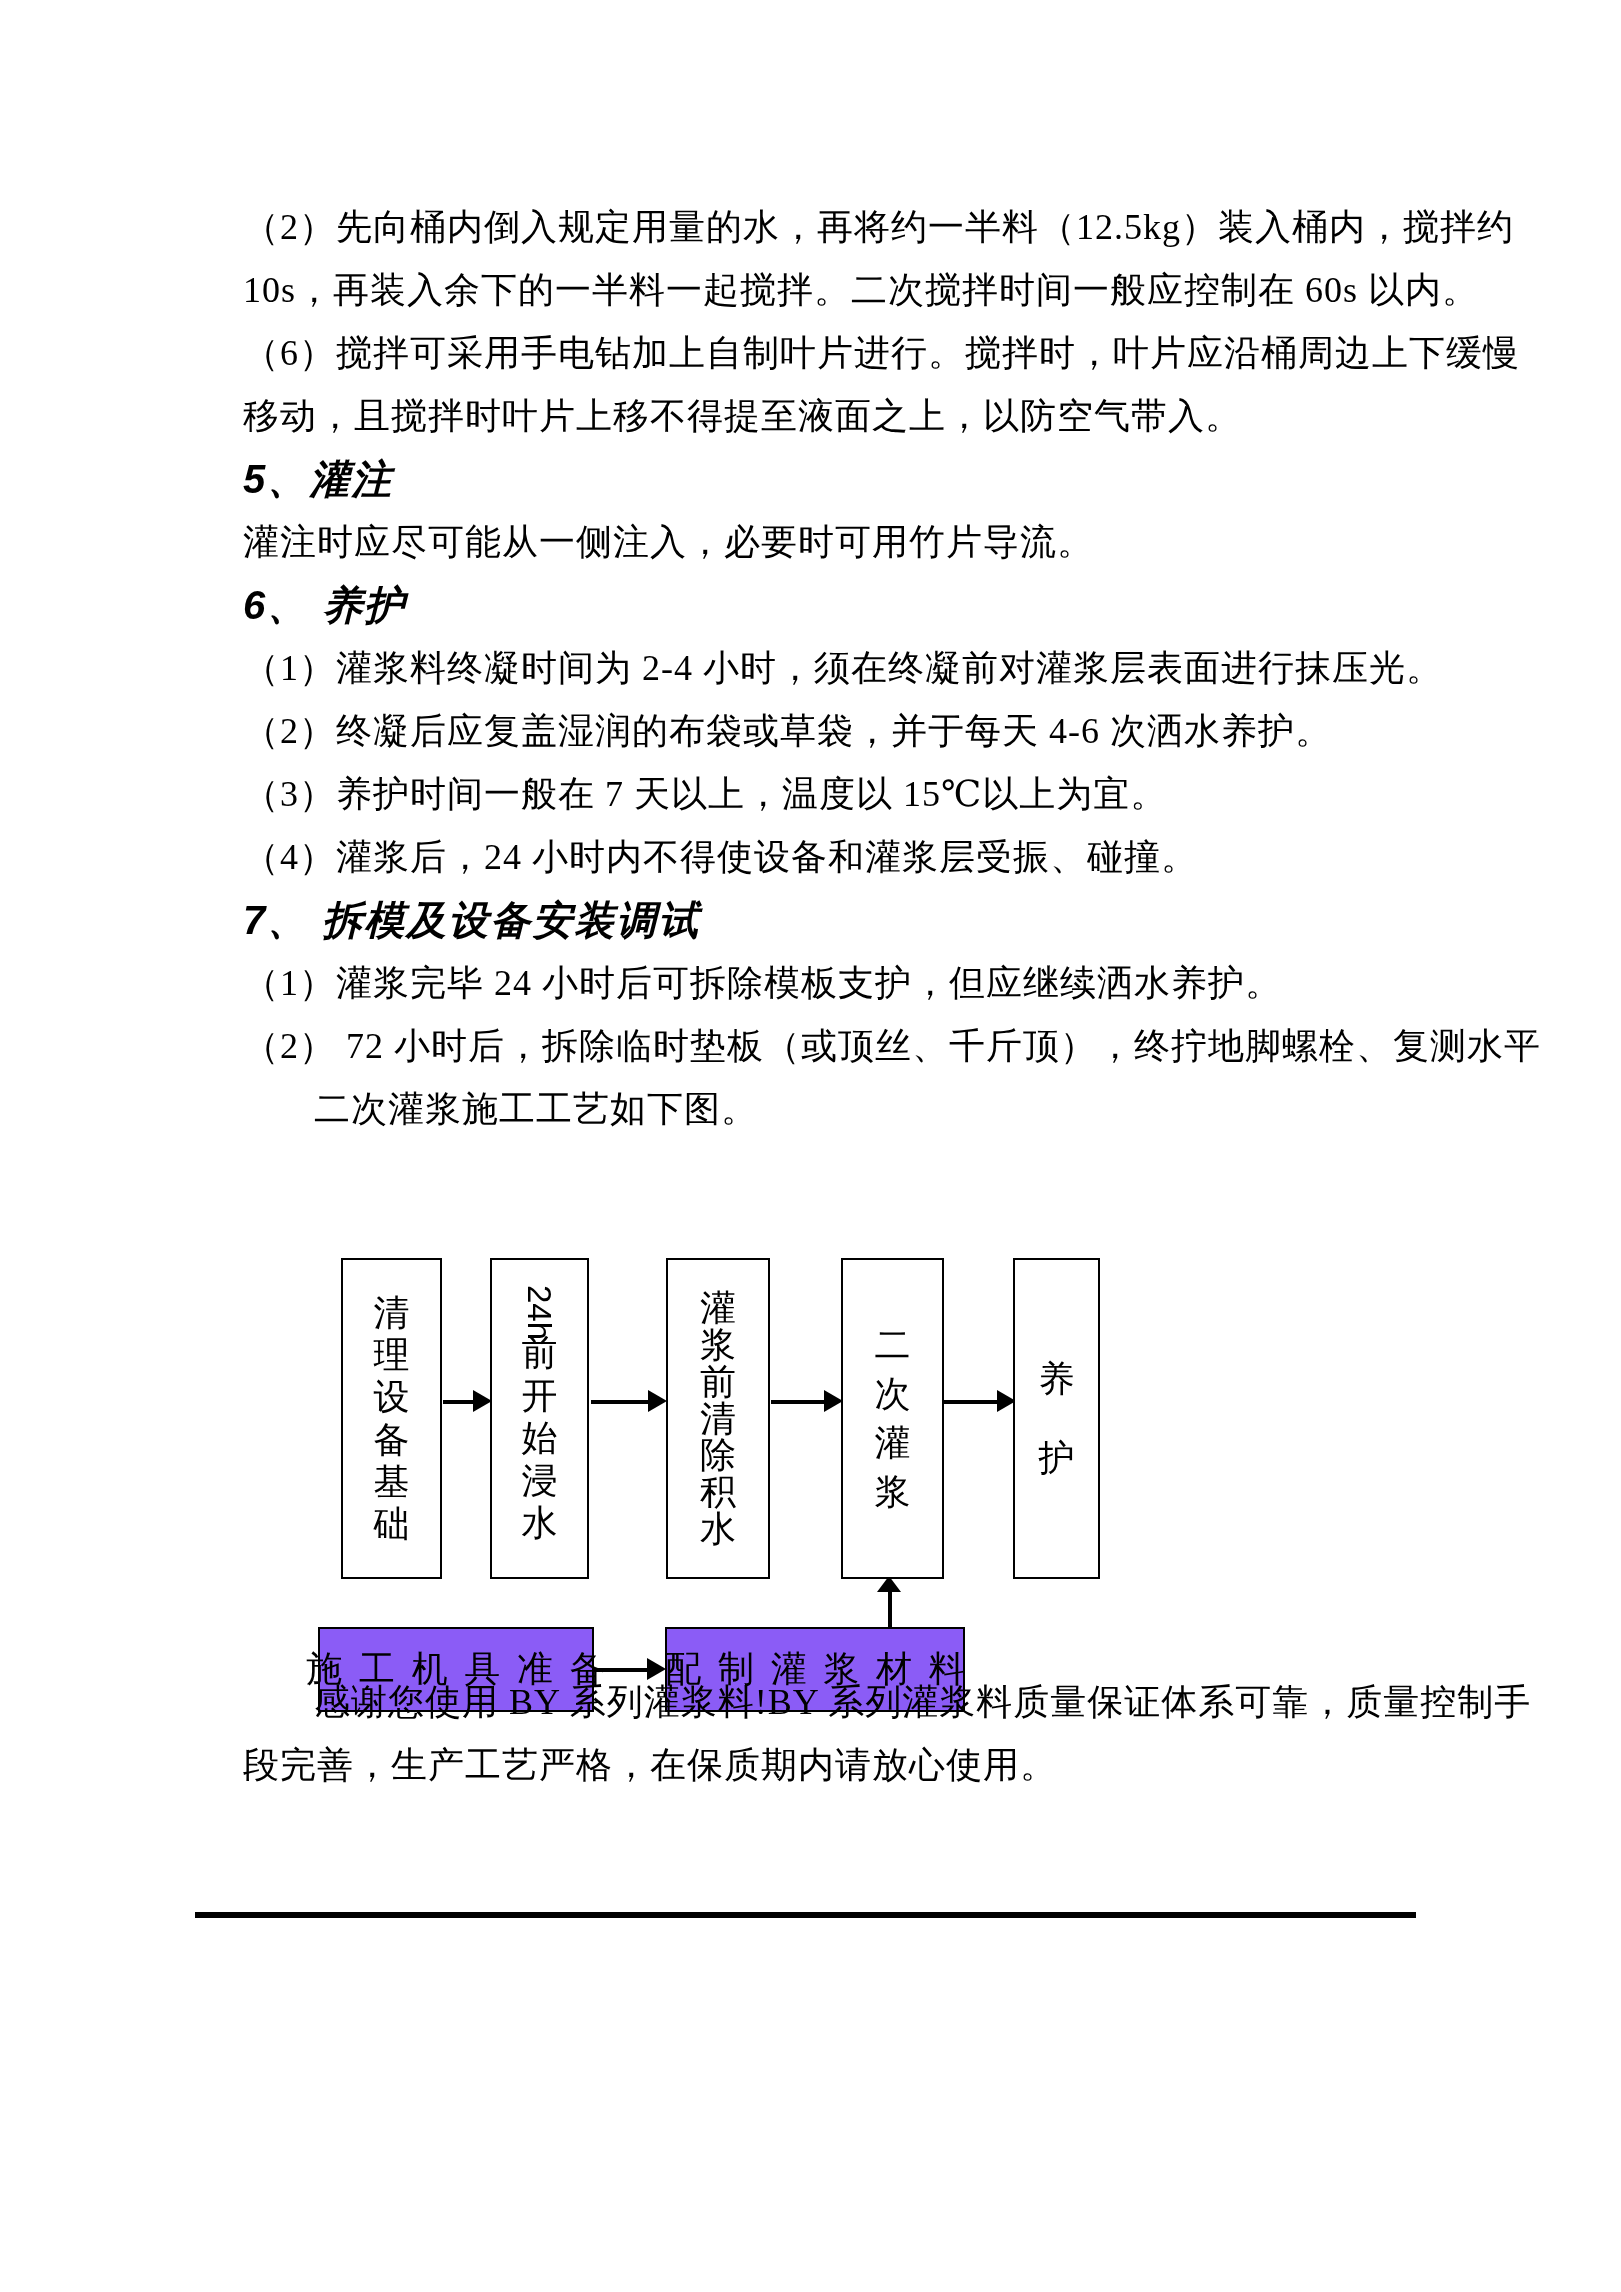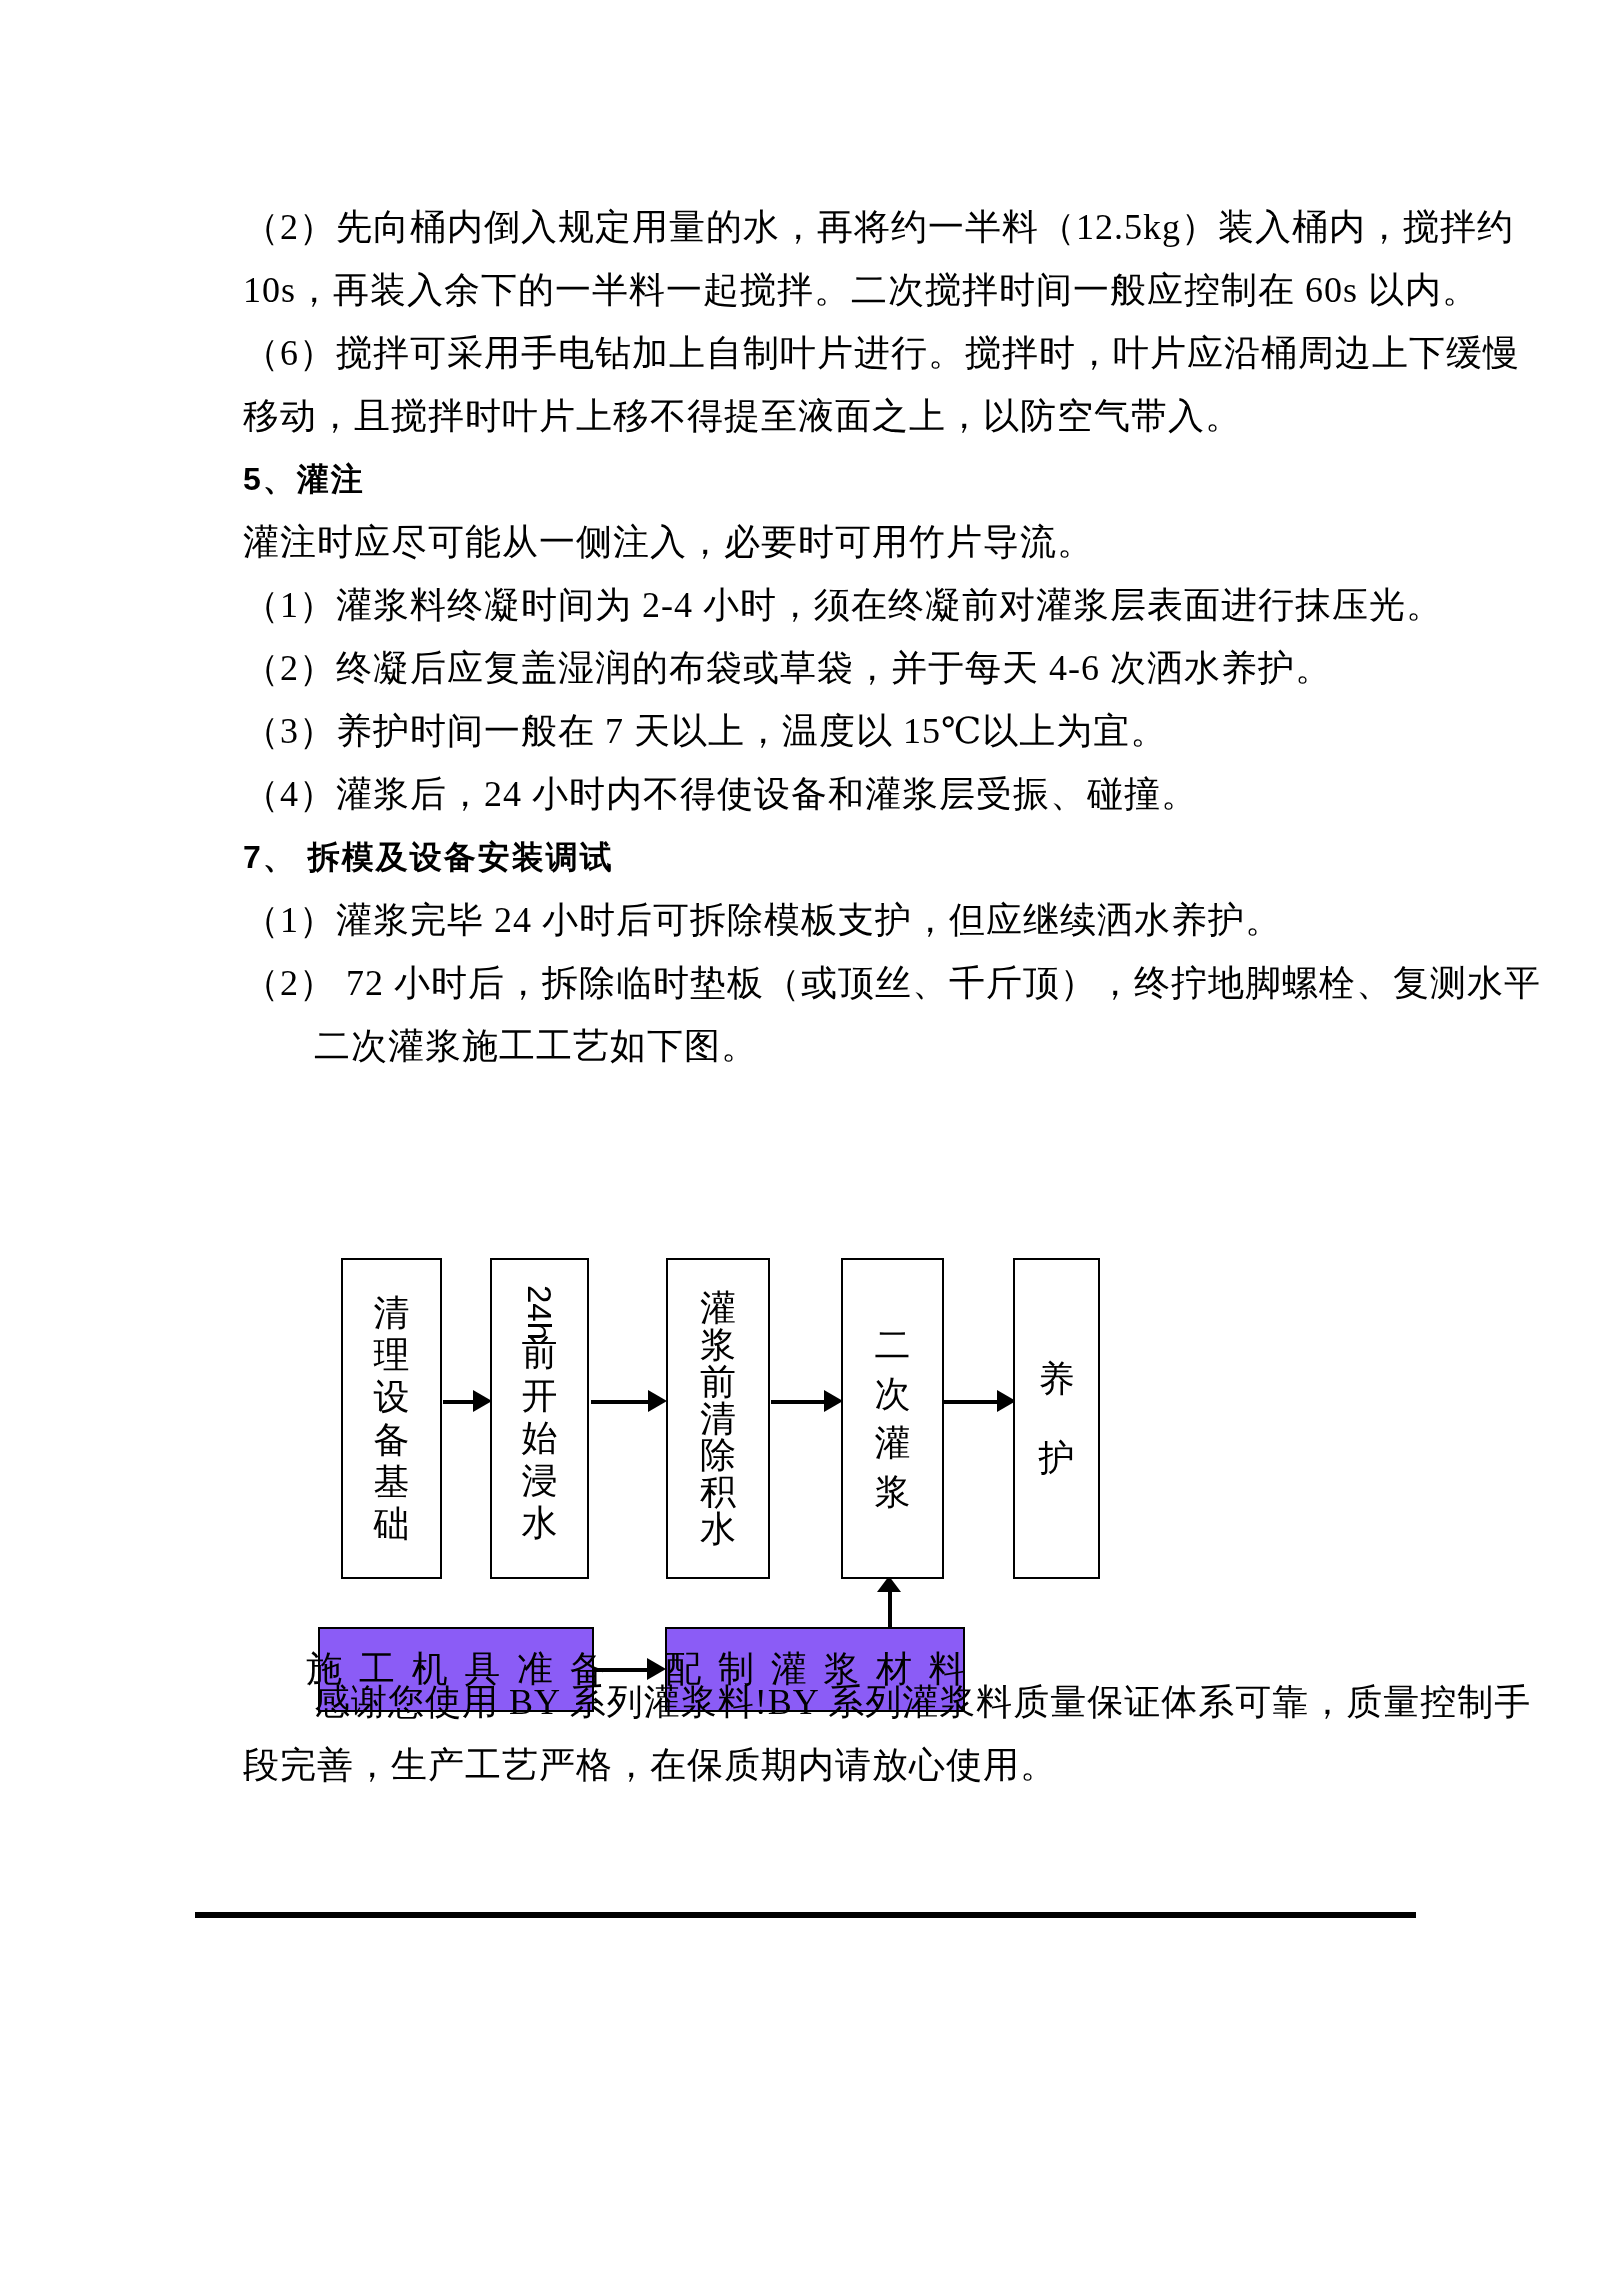--- a/index.html
+++ b/index.html
@@ -17,22 +17,23 @@
   .line{
     height:63px;line-height:63px;
     font-size:36px;
     margin-left:243px;
     white-space:nowrap;
     letter-spacing:1px;
   }
   .line.heading{
     font-weight:bold;
     font-family:"Liberation Sans","DejaVu Sans",sans-serif;
-    font-size:32px;
+    font-size:40px;
     letter-spacing:2px;
+    font-style:italic;
   }
   .line.indent{margin-left:314px;}
 
   
   .chart{position:absolute;left:0;top:0;width:1621px;height:2293px;pointer-events:none;}
   .fbox{
     position:absolute;top:1258px;height:321px;
     border:2.9px solid #000;box-sizing:border-box;
     background:#fff;
     display:flex;flex-direction:column;
@@ -83,20 +84,21 @@
 
 <div class="page">
 
   <div id="textblock1" class="textblock">
       <div class="line body">（2）先向桶内倒入规定用量的水，再将约一半料（12.5kg）装入桶内，搅拌约</div>
       <div class="line body">10s，再装入余下的一半料一起搅拌。二次搅拌时间一般应控制在 60s 以内。</div>
       <div class="line body">（6）搅拌可采用手电钻加上自制叶片进行。搅拌时，叶片应沿桶周边上下缓慢</div>
       <div class="line body">移动，且搅拌时叶片上移不得提至液面之上，以防空气带入。</div>
       <div class="line heading">5、灌注</div>
       <div class="line body">灌注时应尽可能从一侧注入，必要时可用竹片导流。</div>
+      <div class="line heading">6、 养护</div>
       <div class="line body">（1）灌浆料终凝时间为 2-4 小时，须在终凝前对灌浆层表面进行抹压光。</div>
       <div class="line body">（2）终凝后应复盖湿润的布袋或草袋，并于每天 4-6 次洒水养护。</div>
       <div class="line body">（3）养护时间一般在 7 天以上，温度以 15℃以上为宜。</div>
       <div class="line body">（4）灌浆后，24 小时内不得使设备和灌浆层受振、碰撞。</div>
       <div class="line heading">7、 拆模及设备安装调试</div>
       <div class="line body">（1）灌浆完毕 24 小时后可拆除模板支护，但应继续洒水养护。</div>
       <div class="line body">（2） 72 小时后，拆除临时垫板（或顶丝、千斤顶），终拧地脚螺栓、复测水平</div>
       <div class="line indent">二次灌浆施工工艺如下图。</div>
     </div>
 

